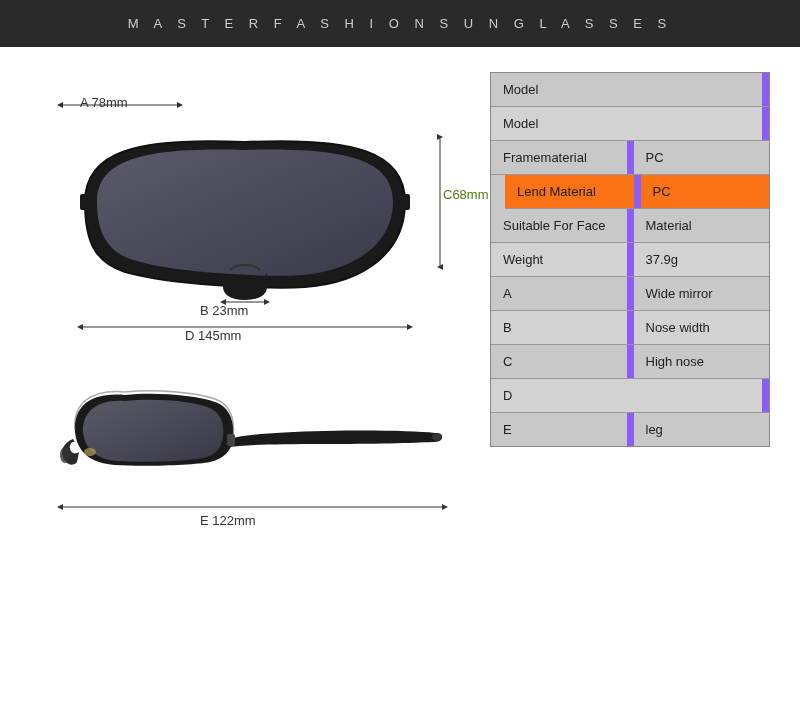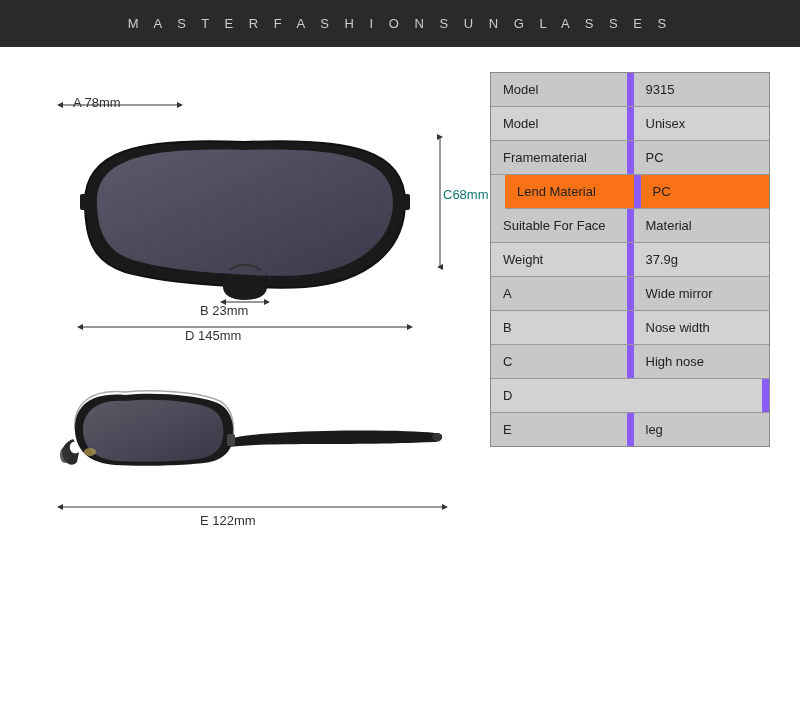--- a/index.html
+++ b/index.html
@@ -138,21 +138,21 @@
           <defs>
             <marker id="arrowL" markerWidth="6" markerHeight="6" refX="3" refY="3" orient="auto">
               <path d="M6,0 L0,3 L6,6 Z" fill="#333"></path>
             </marker>
             <marker id="arrowR" markerWidth="6" markerHeight="6" refX="3" refY="3" orient="auto-start-reverse">
               <path d="M0,0 L6,3 L0,6 Z" fill="#333"></path>
             </marker>
           </defs>
           <line x1="5" y1="8" x2="125" y2="8" stroke="#333" stroke-width="1" marker-start="url(#arrowL)" marker-end="url(#arrowR)"></line>
         </svg>
-        <span style="position:absolute; left:18px; top:-2px; font-size:13px; color:#333; white-space:nowrap;">A 78mm</span>
+        <span style="position:absolute; left:25px; top:-2px; font-size:13px; color:#333; white-space:nowrap;">A 78mm</span>
       </div>
 
       <svg class="glasses-front-svg" width="380" height="220">
 
         <defs>
           <linearGradient id="lensGrad" x1="0" y1="0" x2="1" y2="1">
             <stop offset="0%" stop-color="#5a5a6a"></stop>
             <stop offset="100%" stop-color="#3a3a4a"></stop>
           </linearGradient>
         </defs>
@@ -181,21 +181,21 @@
           <defs>
             <marker id="arrowUp" markerWidth="6" markerHeight="6" refX="3" refY="3" orient="auto">
               <path d="M0,6 L3,0 L6,6 Z" fill="#333"></path>
             </marker>
             <marker id="arrowDown" markerWidth="6" markerHeight="6" refX="3" refY="3" orient="auto">
               <path d="M0,0 L3,6 L6,0 Z" fill="#333"></path>
             </marker>
           </defs>
           <line x1="15" y1="5" x2="15" y2="135" stroke="#333" stroke-width="1" marker-start="url(#arrowUp)" marker-end="url(#arrowDown)"></line>
         </svg>
-        <span style="font-size:13px; color:#0f766e; position:absolute; top:55px; left:18px; white-space:nowrap;">C68mm</span>
+        <span style="font-size:13px; color:#4d7c0f; position:absolute; top:55px; left:18px; white-space:nowrap;">C68mm</span>
       </div>
 
     </div>
 
     <div class="bottom-diagram">
 
       <svg class="glasses-side-svg" width="400" height="160">
         <defs>
           <linearGradient id="frameGrad" x1="0" y1="0" x2="1" y2="1">
             <stop offset="0%" stop-color="#2a2a2a"></stop>
@@ -230,25 +230,23 @@
       </svg>
 
     </div>
 
   </div>
 
   <div class="right-panel">
 
   <div class="spec-row" style="background: rgb(200, 200, 200);">
         <span class="spec-label">Model</span>
-        <span class="spec-value">9315</span>
       </div>
       <div class="spec-row" style="background: rgb(210, 210, 210);">
         <span class="spec-label">Model</span>
-        <span class="spec-value">Unisex</span>
       </div>
       <div class="spec-row" style="background: rgb(200, 200, 200);">
         <span class="spec-label">Framematerial</span>
         <span class="spec-value">PC</span>
       </div>
       <div class="spec-row" style="background: #f97316; margin-left: 14px;">
         <span class="spec-label">Lend Material</span>
         <span class="spec-value">PC</span>
       </div>
       <div class="spec-row" style="background: rgb(200, 200, 200);">

